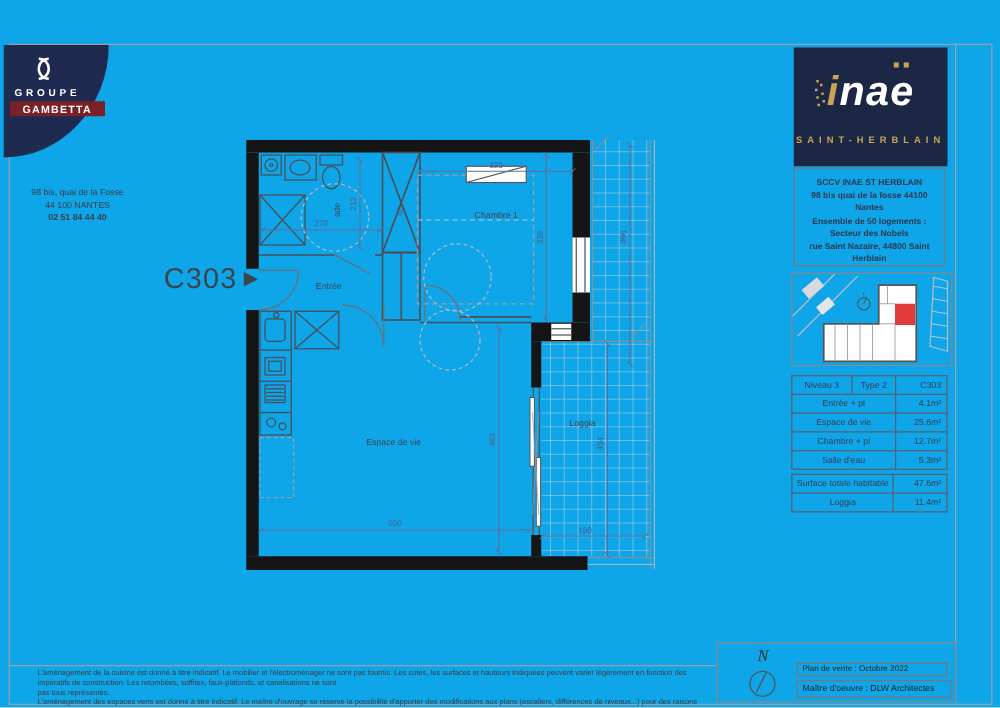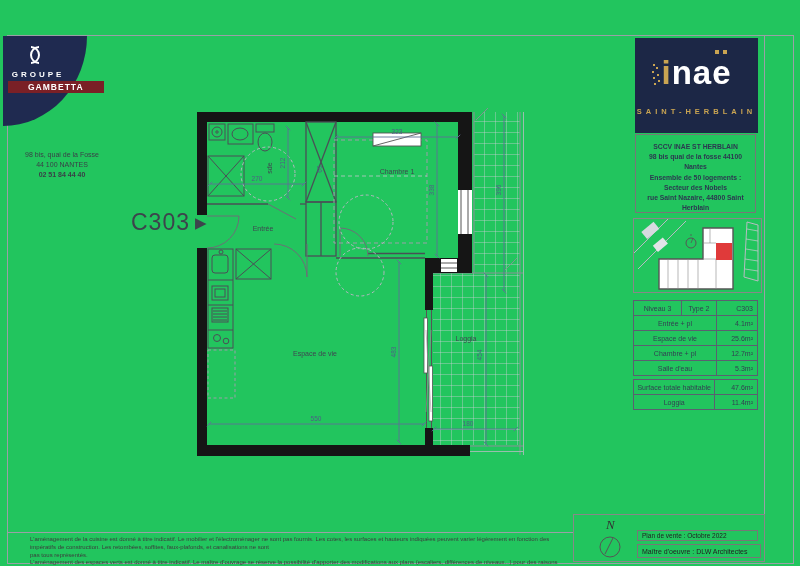--- a/index.html
+++ b/index.html
@@ -1,41 +1,41 @@
 <!DOCTYPE html>
 <html><head>
 <meta charset="utf-8">
 <style>
   html,body{margin:0;padding:0;background:#fff;}
-  #page{position:relative;width:800px;height:566px;background:#22c55e;overflow:hidden;
+  #page{position:relative;width:800px;height:566px;background:#0ea5e9;overflow:hidden;
         font-family:"Liberation Sans",sans-serif;color:#333;}
   
   .frame{position:absolute;left:7px;top:35px;width:785px;height:527px;border:1px solid #9aa0a6;}
   .col-divider{position:absolute;left:764px;top:35px;width:1px;height:527px;background:#9aa0a6;}
   .footer-line{position:absolute;left:8px;top:532px;width:566px;height:1px;background:#9aa0a6;}
   
   .gg-logo{position:absolute;left:3px;top:36px;width:84px;height:90px;background:#1f2a50;
            border-bottom-right-radius:100% 100%;}
   .gg-mono{position:absolute;left:12px;top:6px;}
   .gg-groupe{position:absolute;left:0;top:34px;width:70px;text-align:center;color:#fff;
              font-size:8px;letter-spacing:3px;font-weight:bold;}
   .gg-gambetta{position:absolute;left:5px;top:45px;background:#7a2026;color:#fff;font-size:8.5px;
-               font-weight:bold;letter-spacing:1px;padding:1px 20px;}
+               font-weight:bold;letter-spacing:1px;padding:1px 10px;}
   .gg-address{position:absolute;left:6px;top:150px;width:112px;text-align:center;font-size:7px;
               color:#3a3f47;line-height:1.4;}
   .gg-address .tel{font-weight:bold;}
   
   .unit-label{position:absolute;left:131px;top:209px;display:flex;align-items:center;gap:5px;
               color:#3d434c;}
   .unit-label .txt{font-size:23px;letter-spacing:1px;}
   .unit-label .arr{font-size:15px;line-height:1;}
   
   .inae-box{position:absolute;left:635px;top:38px;width:123px;height:95px;background:#1c2746;
             display:flex;flex-direction:column;align-items:center;justify-content:center;}
-  .inae-word{position:relative;font-size:33px;font-weight:bold;line-height:1;color:#fff;letter-spacing:1px;}
+  .inae-word{position:relative;font-size:33px;font-weight:bold;line-height:1;color:#fff;letter-spacing:1px;font-style:italic;}
   .inae-word .gold{color:#c9a452;}
   .inae-word .e{position:relative;}
   .inae-word .e::before{content:"";position:absolute;left:3px;top:-4px;width:4px;height:4px;
             background:#c9a452;box-shadow:8px 0 0 #c9a452;}
   .inae-dust{position:absolute;left:-8px;top:8px;width:2px;height:2px;background:#c9a452;
             box-shadow:3px 3px 0 #c9a452,-1px 7px 0 #c9a452,4px 10px 0 #c9a452,0 13px 0 #c9a452,
                        5px 16px 0 #c9a452,1px 19px 0 #c9a452;}
   .inae-city{margin-top:18px;color:#c9a452;font-size:7.5px;letter-spacing:4px;font-weight:bold;}
   .sccv-box{position:absolute;left:635px;top:134px;width:121px;height:79px;border:1px solid #777;
             font-size:6.8px;font-weight:bold;color:#2c3850;text-align:center;

